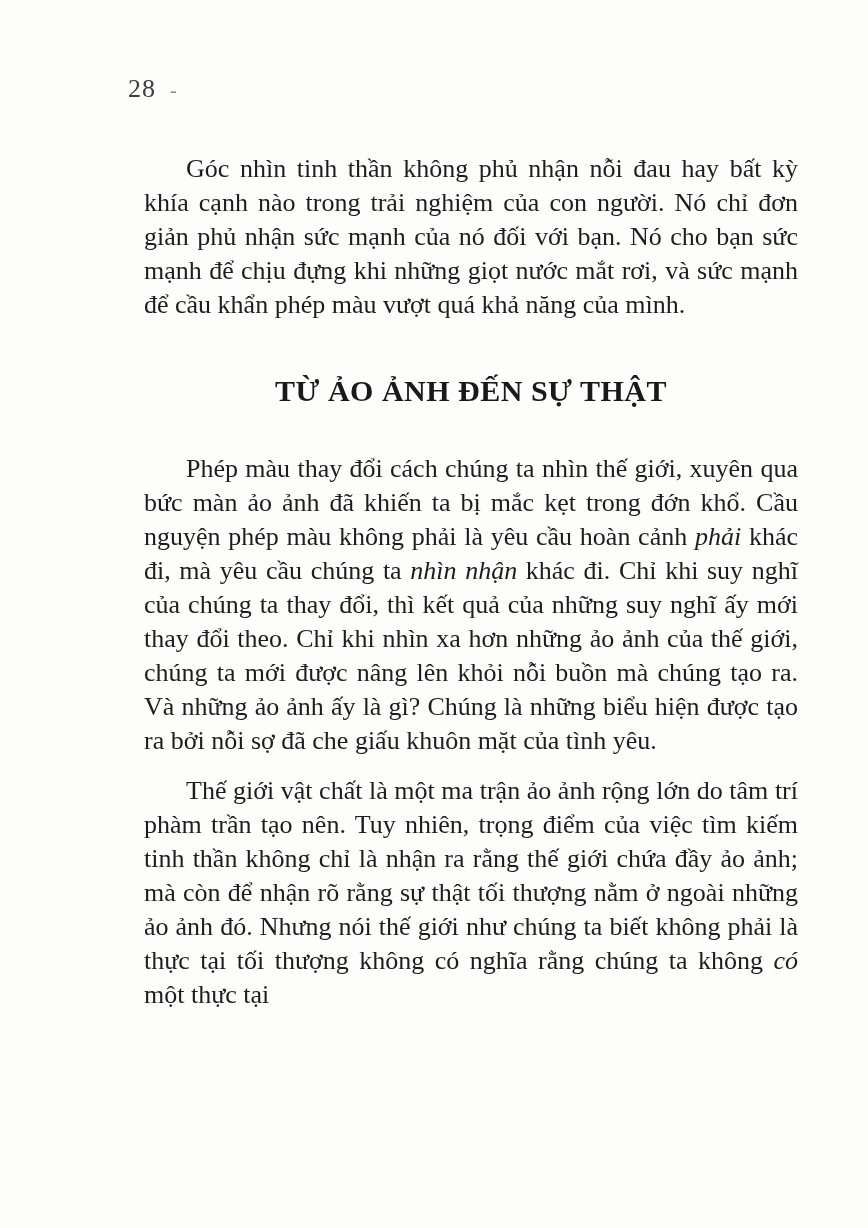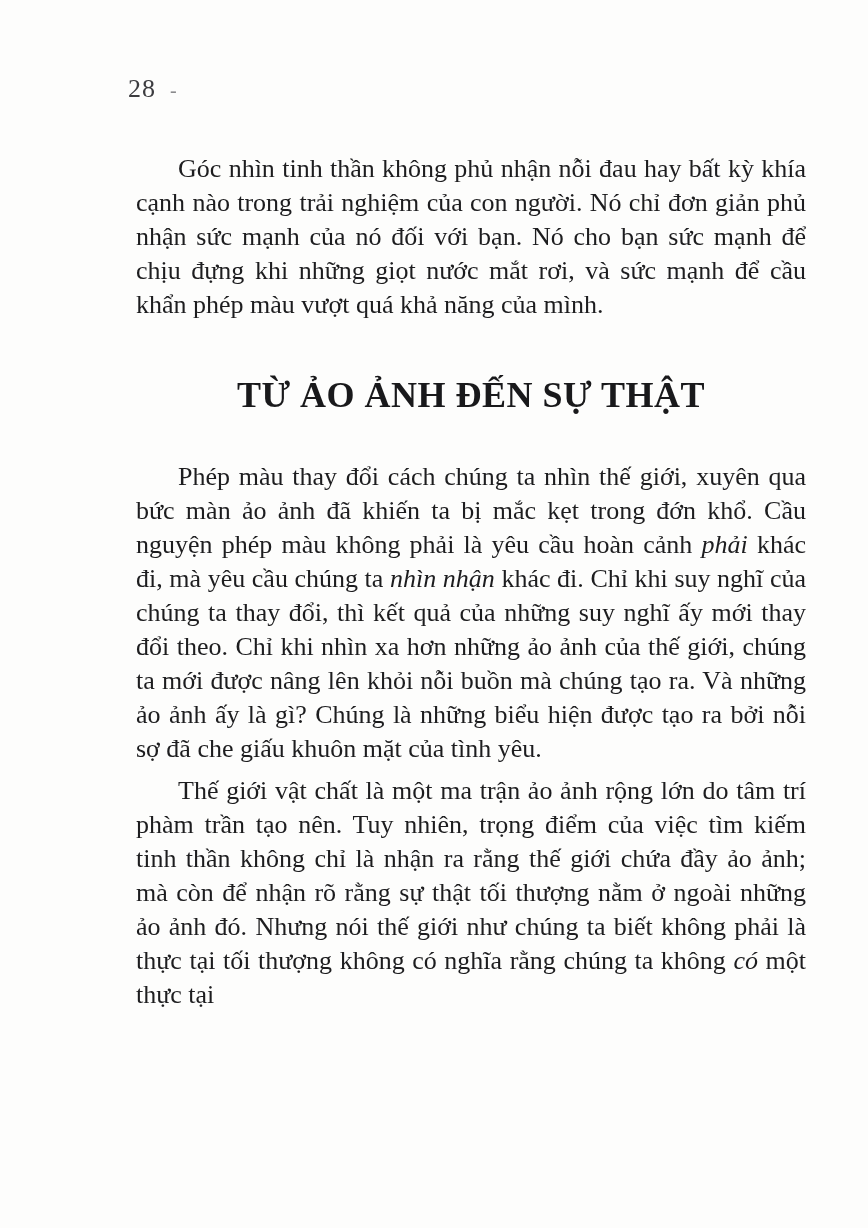--- a/index.html
+++ b/index.html
@@ -36,29 +36,29 @@
     font-size: 20px;
     color: #8a8a8c;
   }
   .running-title {
     font-variant: small-caps;
     font-size: 25px;
     letter-spacing: 2.5px;
     color: #56565a;
   }
   p.body-paragraph {
-    margin: 8px;
+    margin: 16px;
     font-size: 26px;
     line-height: 34px;
     text-align: justify;
     text-indent: 42px;
     hyphens: none;
   }
   .section-heading {
-    font-size: 36px;
+    font-size: 30px;
     font-weight: bold;
     text-align: center;
     letter-spacing: 0.5px;
     margin: 52px 0 44px 0;
     color: #19191b;
   }
   .p3 {
     margin-top: 14px;
   }
   .em {

